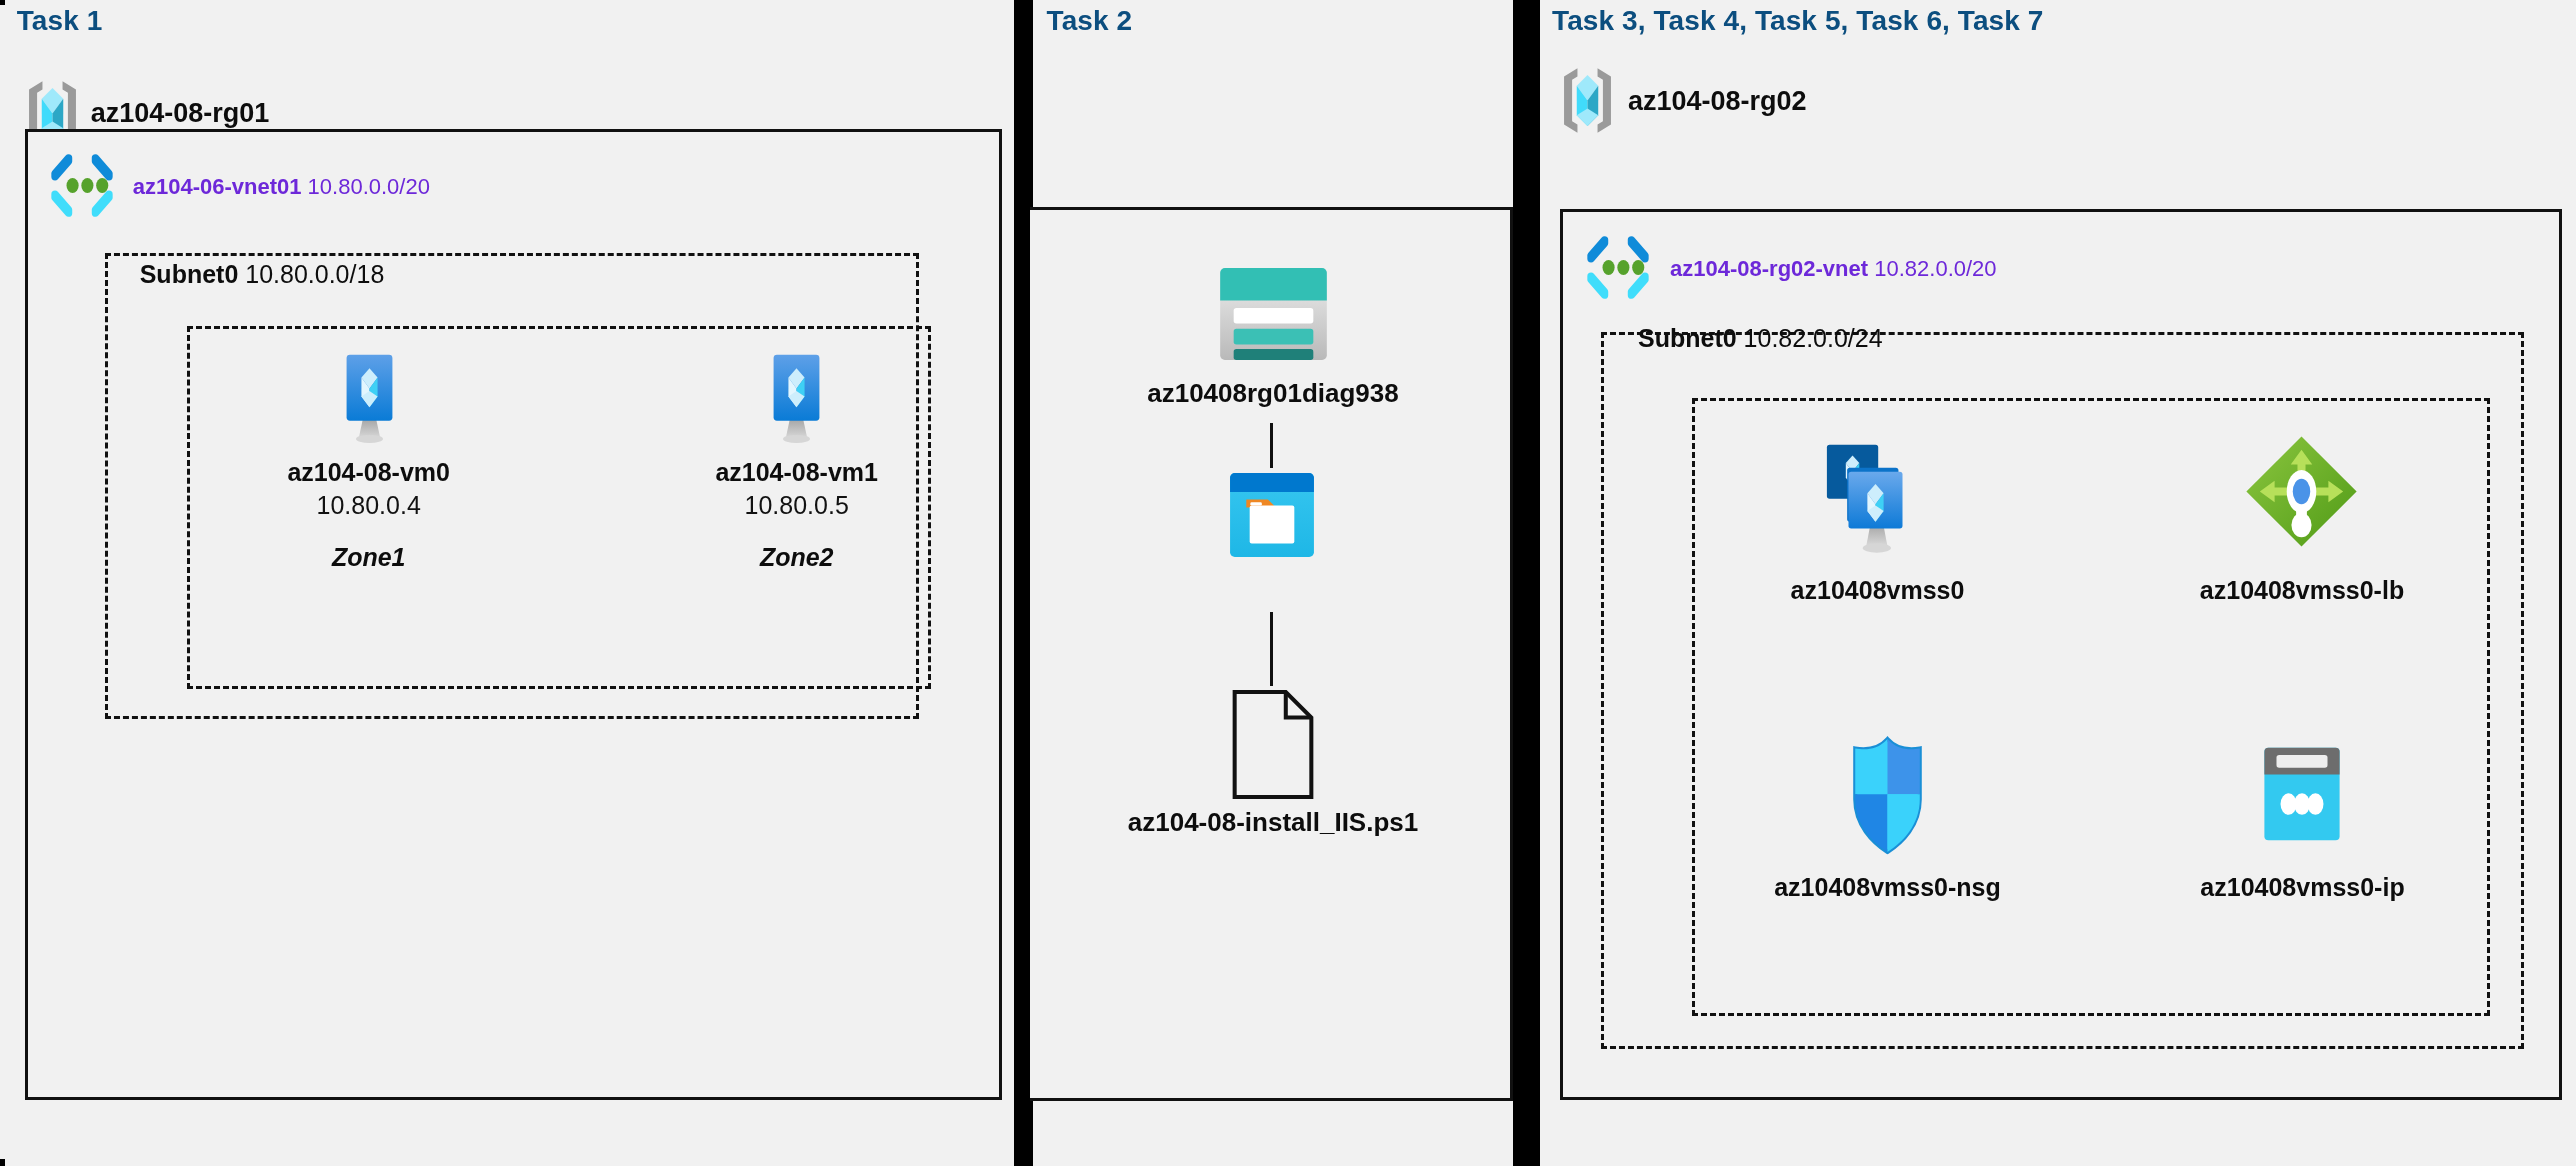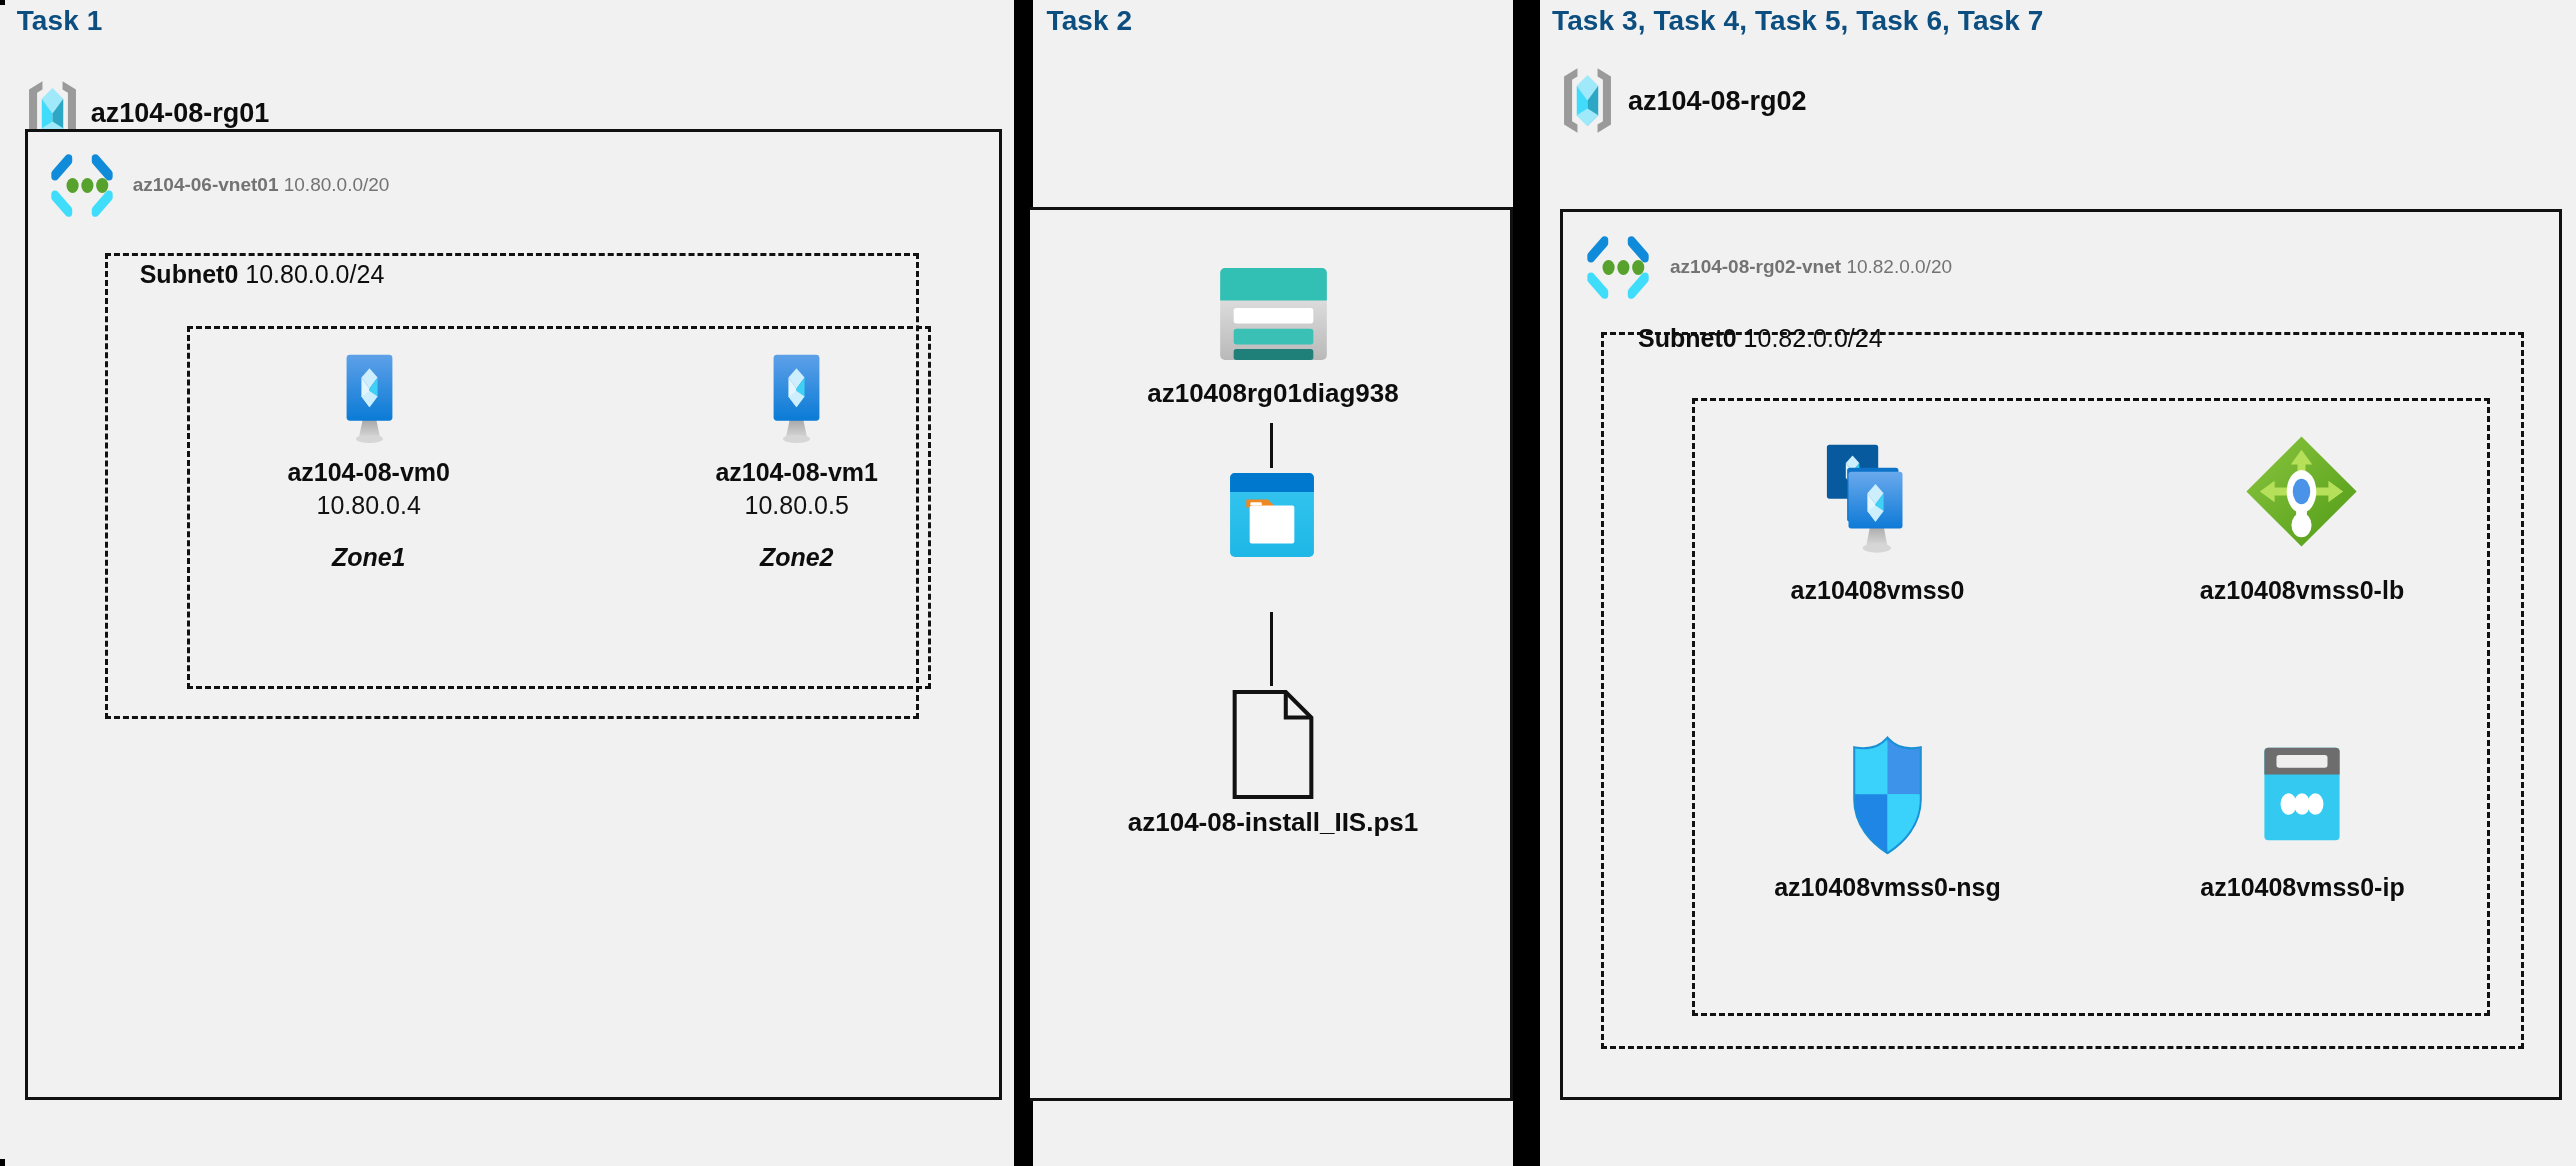--- a/index.html
+++ b/index.html
@@ -38,21 +38,21 @@
 
   
   .solid-box{position:absolute;border:3.4px solid #111;background:#f1f1f1;}
   .dash-box{position:absolute;border:3.4px dashed #111;background:transparent;}
 
   
   .rg-label{
     position:absolute;font-weight:bold;font-size:27px;color:#0d0d0d;white-space:nowrap;
   }
   .vnet-label{
-    position:absolute;font-size:19px;color:#737373;white-space:nowrap;
+    position:absolute;font-size:22px;color:#6d28d9;white-space:nowrap;
   }
   .vnet-label b{font-weight:bold;}
   .vnet-label span.cidr{font-weight:normal;}
   .subnet-label{
     position:absolute;font-size:25px;color:#0d0d0d;white-space:nowrap;
   }
   .subnet-label b{font-weight:bold;}
 
   .node{position:absolute;text-align:center;}
   .node .nm{font-weight:bold;font-size:25px;color:#0d0d0d;white-space:nowrap;line-height:1.15;}
@@ -101,21 +101,21 @@
       </svg>
     </div>
     <div class="vnet-label" style="left:128px;top:174px;">
       <b>az104-06-vnet01</b>
       <span class="cidr">10.80.0.0/20</span>
     </div>
 
     <div class="dash-box" style="left:100px;top:253px;width:808px;height:460px;"></div>
     <div class="subnet-label" style="left:135px;top:260px;">
       <b>Subnet0</b>
-      <span>10.80.0.0/24</span>
+      <span>10.80.0.0/18</span>
     </div>
 
     <div class="dash-box" style="left:182px;top:326px;width:738px;height:357px;"></div>
 
     <div style="position:absolute;left:328px;top:352px;">
       <svg width="73" height="93" viewBox="0 0 108 138">
         <defs>
           <linearGradient id="vmg0" x1="0" y1="0" x2="0" y2="1">
             <stop offset="0" stop-color="#5ea0e8"></stop>
               <stop offset="1" stop-color="#0a7bd6"></stop>

